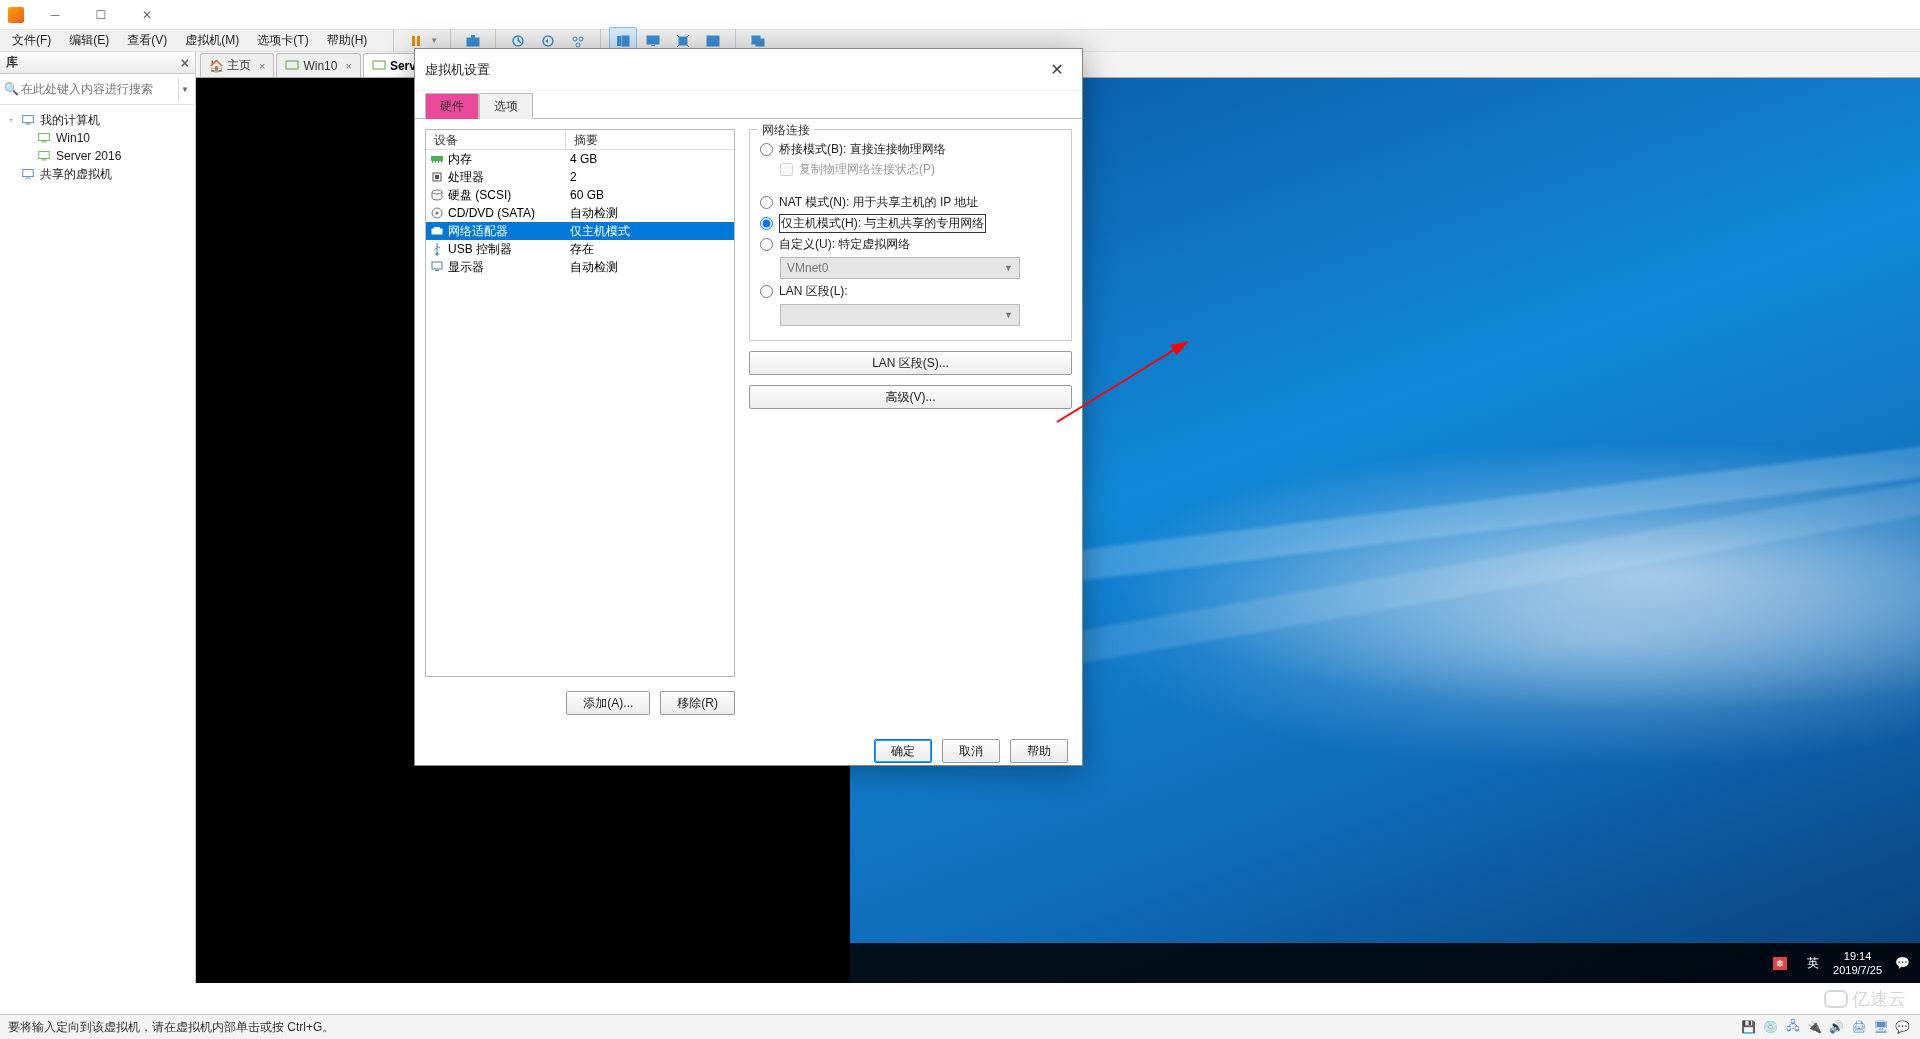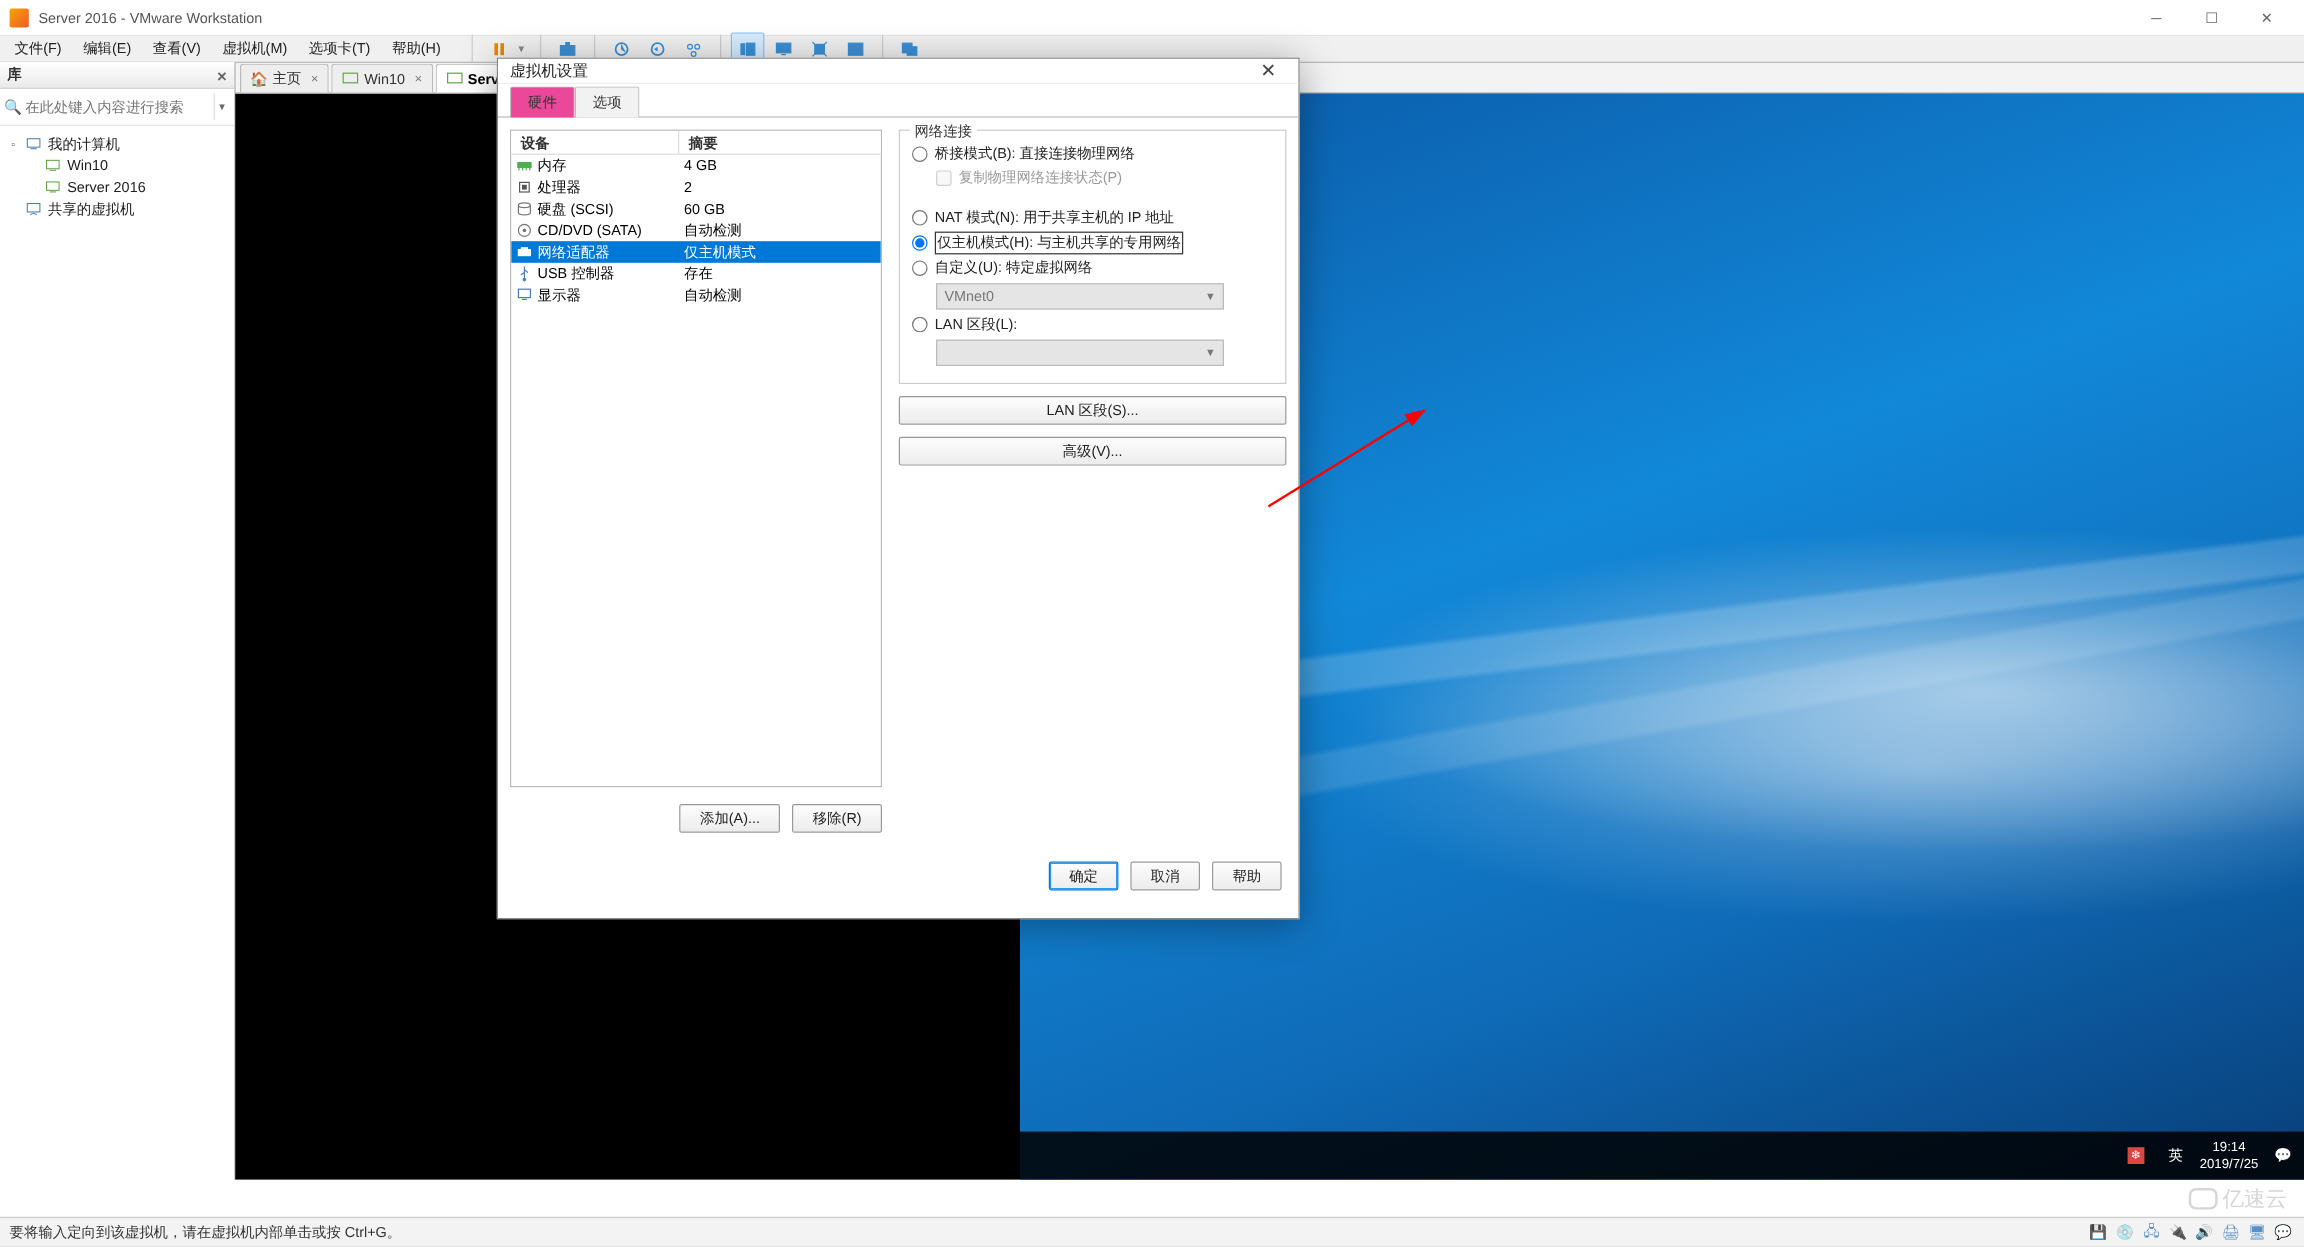--- a/index.html
+++ b/index.html
@@ -53,31 +53,31 @@
     linear-gradient(170deg, transparent 54%, rgba(255,255,255,0.12) 54.5%, rgba(255,255,255,0.12) 57%, transparent 57.5%);
   }
   .guest-taskbar { position:absolute; bottom:0; left:0; right:0; height:40px; background:rgba(0,0,0,0.85); display:flex; align-items:center; padding:0 4px; color:#fff; font-size:12px;}
   .gtb-item { display:flex; align-items:center; gap:4px; padding:0 6px; height:100%;}
   .gtb-item.ime { margin-left:auto; }
   .gtb-clock { display:flex; flex-direction:column; align-items:center; justify-content:center; padding:0 8px; font-size:11px; line-height:14px;}
   .gtb-tray { width:26px; display:flex; align-items:center; justify-content:center;}
 
   
   .dialog { position:absolute; top:48px; left:414px; width:669px; height:718px; background:#fff; border:1px solid #888; box-shadow:0 5px 30px rgba(0,0,0,0.35);}
-  .dlg-title { height:21px; display:flex; align-items:center; padding:0 10px; font-size:13px; color:#222; border-bottom:1px solid #eee;}
+  .dlg-title { height:42px; display:flex; align-items:center; padding:0 10px; font-size:13px; color:#222; border-bottom:1px solid #eee;}
   .dlg-title .dclose { margin-left:auto; width:30px; height:30px; display:flex; align-items:center; justify-content:center; font-size:16px; color:#444;}
   .dlg-tabs { height:28px; display:flex; align-items:flex-end; padding:0 10px; border-bottom:1px solid #bbb; gap:0; font-size:12px;}
   .dtab { padding:4px 14px; border:1px solid #bbb; background:#f2f2f2; border-bottom:none; border-radius:2px 2px 0 0; color:#333; position:relative; top:1px;}
   .dtab.active { background:#ec4899; }
   .dlg-body { display:flex; height:calc(100% - 30px - 28px - 52px); padding:10px; gap:14px;}
 
   .dev-panel { width:310px; display:flex; flex-direction:column; }
   .dev-list { border:1px solid #bbb; flex:1; font-size:12px; overflow:hidden;}
   .dev-head { display:flex; background:#fff; border-bottom:1px solid #ddd; height:20px;}
-  .dev-head div { padding:2px 8px; color:#333;font-weight:bold; }
+  .dev-head div { padding:2px 8px; color:#333; }
   .dev-col1 { width:140px; border-right:1px solid #ddd;}
   .dev-col2 { flex:1;}
   .dev-row { display:flex; height:18px; align-items:center; }
   .dev-row.sel { background:#0078d7; color:#fff;}
   .dev-row .c1 { width:140px; display:flex; align-items:center; gap:4px; padding-left:4px;}
   .dev-row .c2 { flex:1; padding-left:4px;}
   .dev-row .dico { width:14px; height:14px; display:inline-flex; align-items:center; justify-content:center;}
   .dev-btns { display:flex; justify-content:flex-end; gap:10px; margin-top:14px;}
   .dev-btns button, .dlg-footer button, .net-btns button { height:24px; padding:0 16px; font-size:12px; background:linear-gradient(#fdfdfd,#ececec); border:1px solid #999; border-radius:2px; color:#222;}
   .dev-btns button:disabled, .net-btns button:disabled { color:#aaa; border-color:#ccc;}
@@ -109,21 +109,20 @@
   .wmark { position:absolute; right:14px; bottom:28px; font-size:18px; color:#bbb; opacity:0.6; display:flex; align-items:center; gap:4px;}
   .wmark::before{content:""; width:20px; height:14px; border:2px solid #bbb; border-radius:6px; display:inline-block;}
 
   .dico svg, .nico svg, .tb-btn svg { width:14px; height:14px; }
 </style>
 </head>
 <body>
 
 <div class="titlebar">
   <div class="app-icon"></div>
-  <div class="title">Server 2016 - VMware Workstation</div>
   <div class="winbtn">─</div>
   <div class="winbtn">☐</div>
   <div class="winbtn">✕</div>
 </div>
 
 <div class="menubar">
   <div class="mitem">文件(F)</div>
   <div class="mitem">编辑(E)</div>
   <div class="mitem">查看(V)</div>
   <div class="mitem">虚拟机(M)</div>

